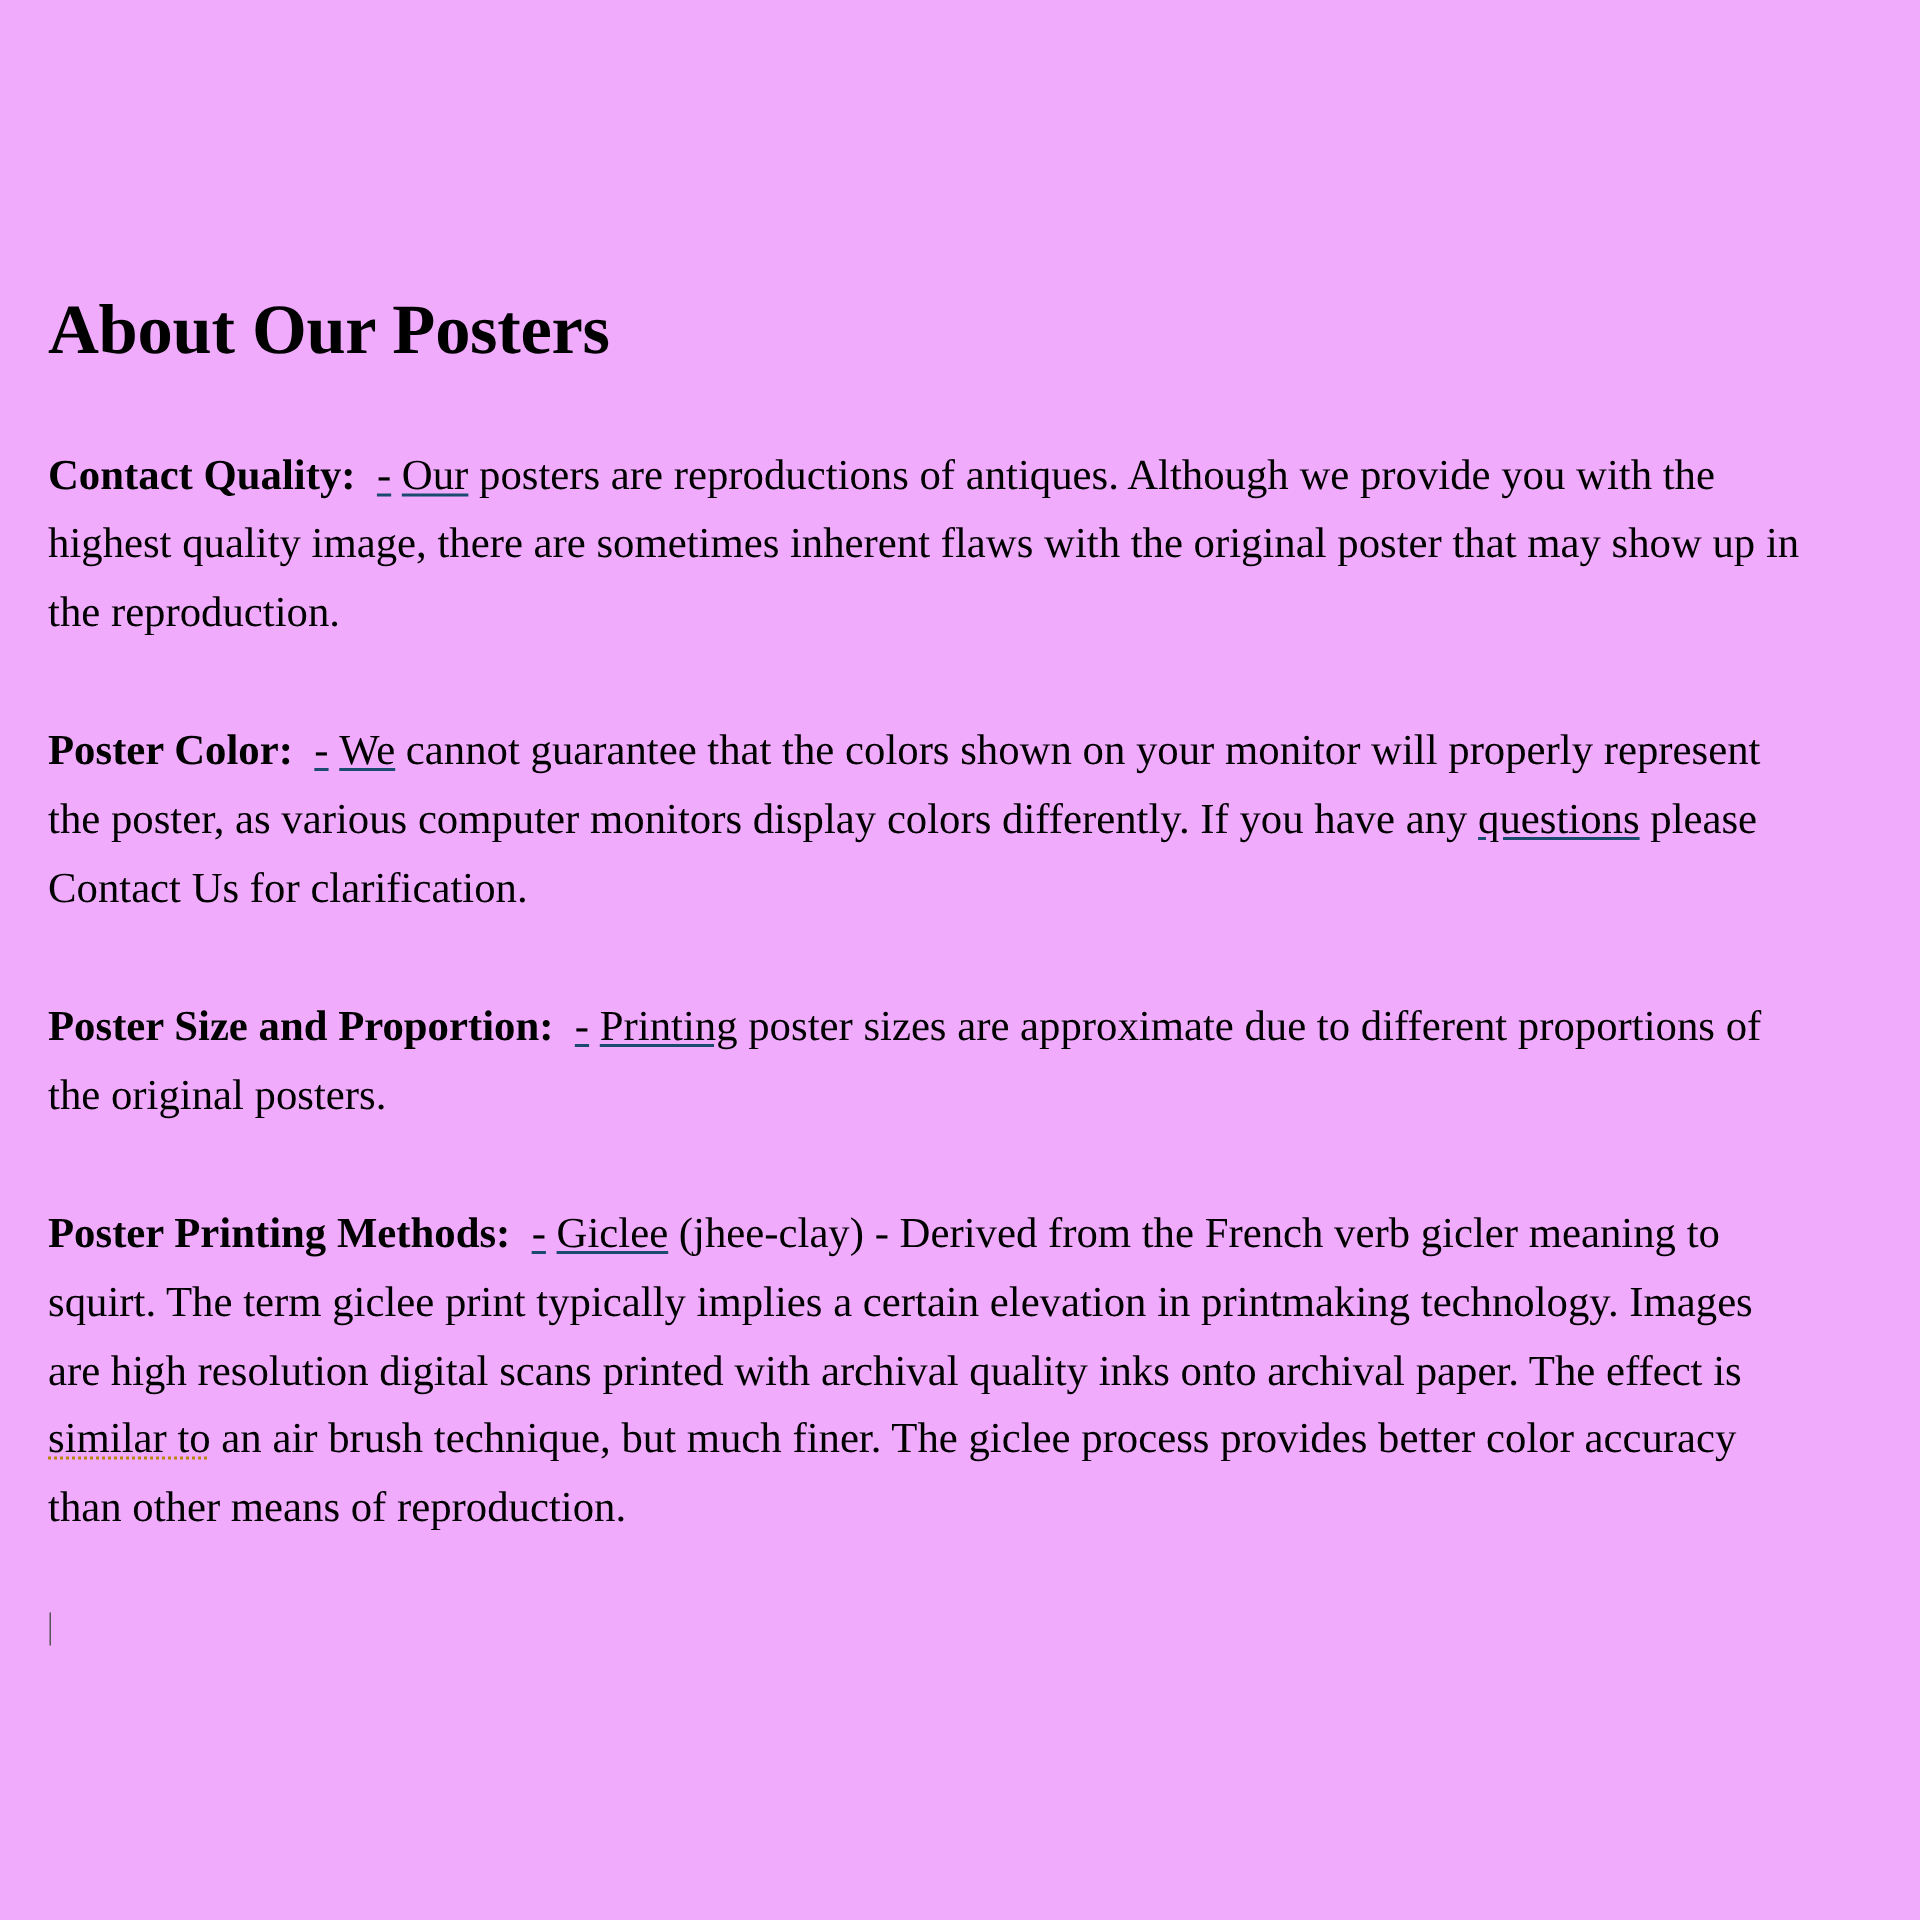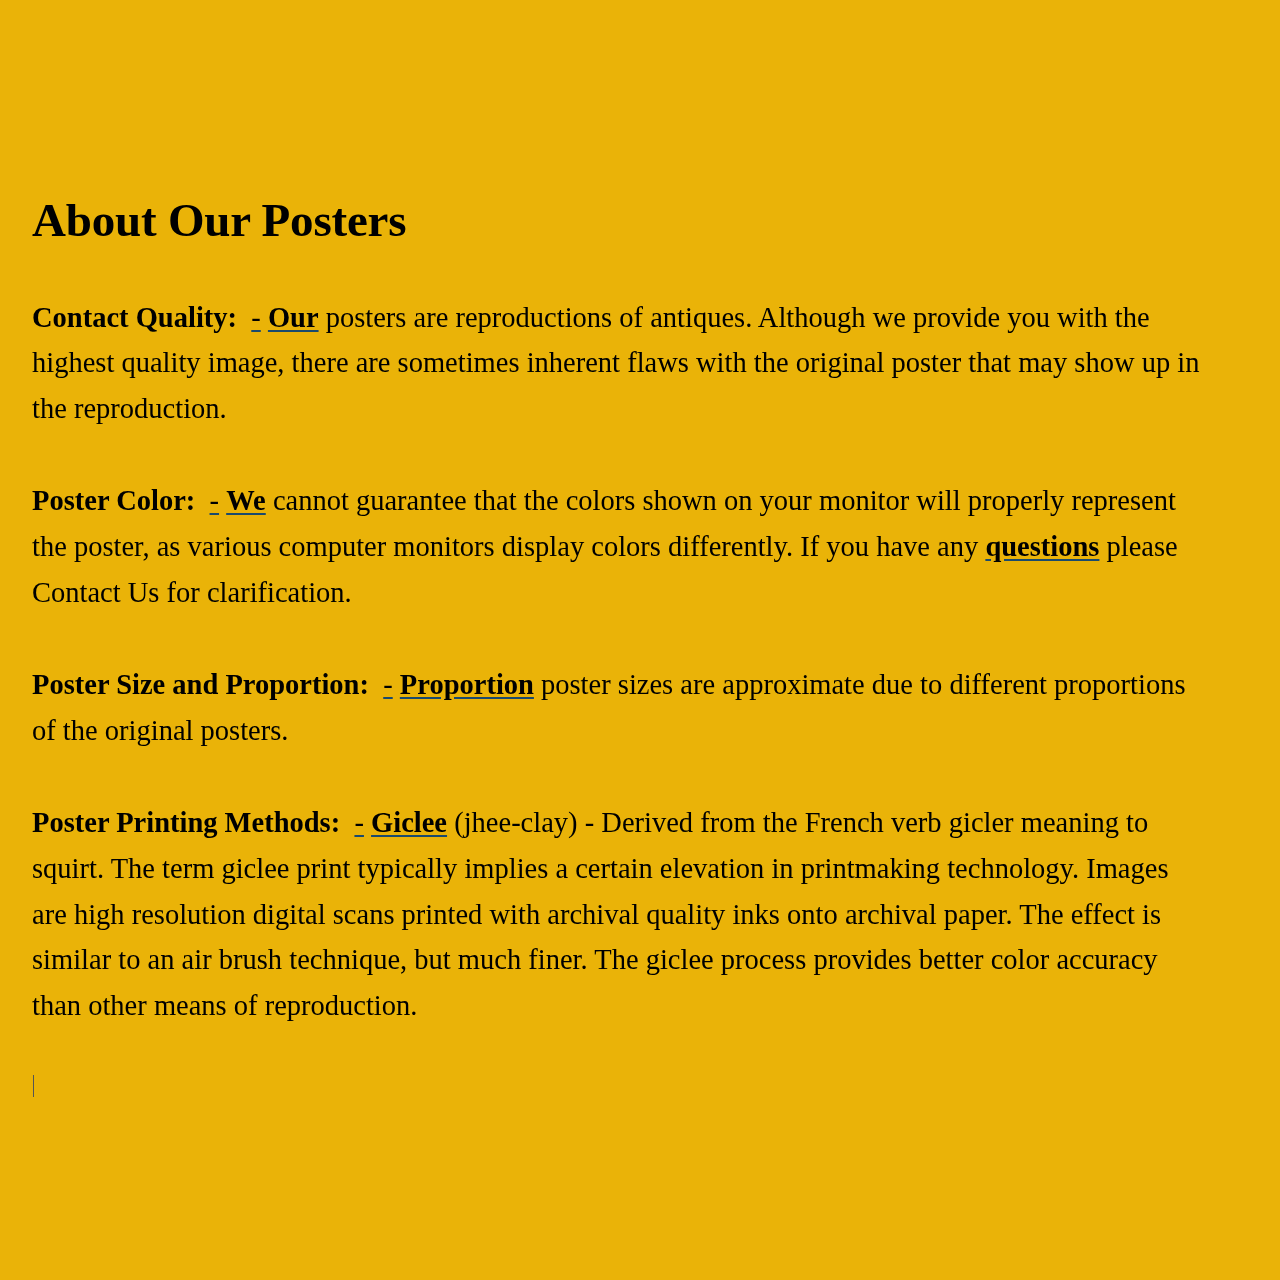--- a/index.html
+++ b/index.html
@@ -11,21 +11,21 @@
     width: 1280px;
     height: 1280px;
     overflow: hidden;
     font-family: "Liberation Serif", serif;
     color: #000000;
   }
   .page {
     position: relative;
     width: 1280px;
     height: 1280px;
-    background: #eab308;
+    background: #f0abfc;
     box-sizing: border-box;
     padding: 195px 70px 0 32px;
   }
   .doc-title {
     font-family: "Liberation Serif", serif;
     font-weight: bold;
     font-size: 47px;
     line-height: 1.1;
     letter-spacing: -0.2px;
     margin: 0 0 48px 0;
@@ -40,35 +40,35 @@
   .para:last-of-type {
     margin-bottom: 0;
   }
   .lead {
     font-weight: bold;
   }
   .link-underline {
     text-decoration: underline;
     text-decoration-color: #1a4a6e;
     text-underline-offset: 3px;
-    font-weight: bold;
   }
   .dash-link {
     color: #000000;
     text-decoration: underline;
     text-decoration-color: #1a4a6e;
     text-underline-offset: 3px;
   }
   .spell-red {
     text-decoration-style: wavy;
     text-decoration-color: #c02a1c;
     text-underline-offset: 2px;
     text-decoration-thickness: 1px;
   }
   .grammar-gold {
+    text-decoration: underline;
     text-decoration-style: dotted;
     text-decoration-color: #b8860b;
     text-underline-offset: 3px;
     text-decoration-thickness: 2px;
   }
   .caret {
     position: absolute;
     left: 33px;
     top: 1075px;
     width: 1px;
@@ -85,21 +85,21 @@
 
   <p class="para">
     <span class="lead">Contact Quality:</span><span>&nbsp; </span><span class="dash-link">-</span><span>&nbsp;</span><span class="link-underline">Our</span><span> posters are reproductions of antiques. Although we provide you with the highest quality image, there are sometimes inherent flaws with the original poster that may show up in the reproduction.</span>
   </p>
 
   <p class="para">
     <span class="lead">Poster Color:</span><span>&nbsp; </span><span class="dash-link">-</span><span>&nbsp;</span><span class="link-underline">We</span><span> cannot guarantee that the colors shown on your monitor will properly represent the poster, as various computer monitors display colors differently. If you have any </span><span class="link-underline">questions</span><span> please Contact Us for clarification.</span>
   </p>
 
   <p class="para">
-    <span class="lead">Poster Size and Proportion:</span><span>&nbsp; </span><span class="dash-link">-</span><span>&nbsp;</span><span class="link-underline">Proportion</span><span> poster sizes are approximate due to different proportions of the original posters.</span>
+    <span class="lead">Poster Size and Proportion:</span><span>&nbsp; </span><span class="dash-link">-</span><span>&nbsp;</span><span class="link-underline">Printing</span><span> poster sizes are approximate due to different proportions of the original posters.</span>
   </p>
 
   <p class="para">
     <span class="lead">Poster Printing Methods:</span><span>&nbsp; </span><span class="dash-link">-</span><span>&nbsp;</span><span class="link-underline">Giclee</span><span> (</span><span class="spell-red">jhee</span><span>-clay) - Derived from the French verb </span><span class="spell-red">gicler</span><span> meaning to squirt. The term giclee print typically implies a certain elevation in printmaking technology. Images are high resolution digital scans printed with archival quality inks onto archival paper. The effect is </span><span class="grammar-gold">similar to</span><span> an air brush technique, but much finer. The giclee process provides better color accuracy than other means of reproduction.</span>
   </p>
 
   <div class="caret"></div>
 </div>
 
 </body></html>

